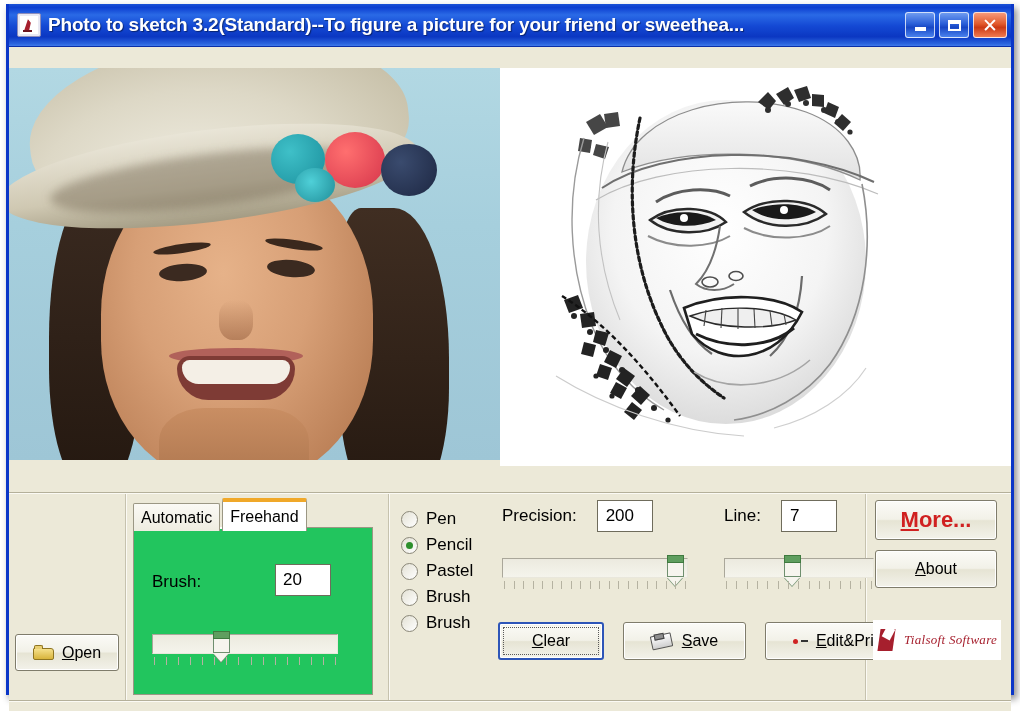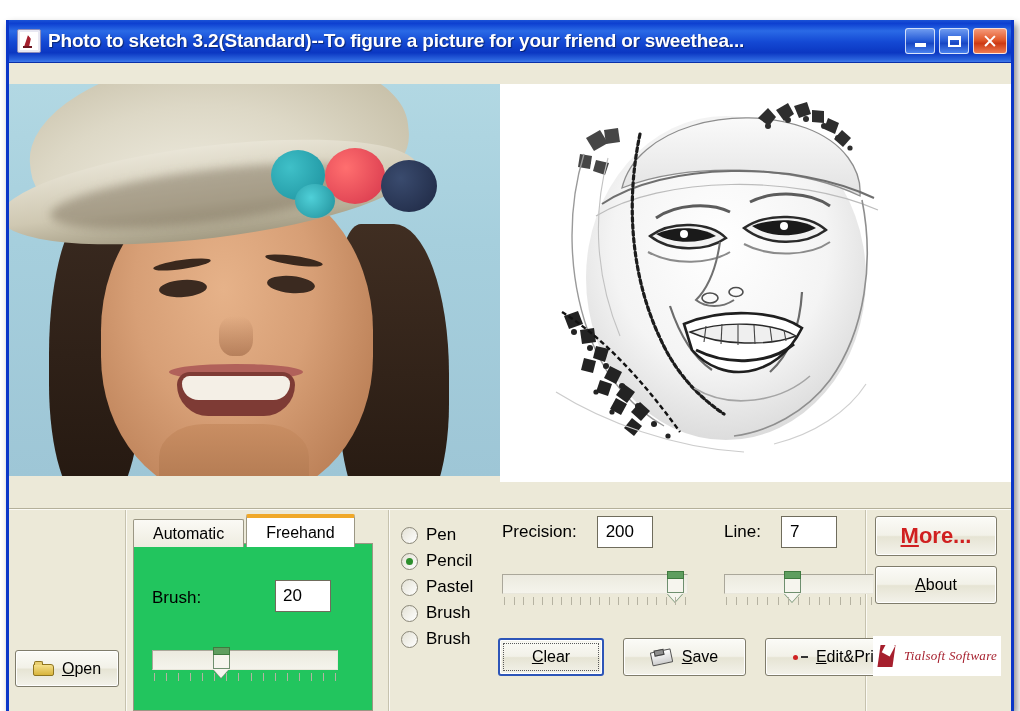--- a/index.html
+++ b/index.html
@@ -1,20 +1,20 @@
 <!DOCTYPE html>
 <html><head>
 <meta charset="utf-8">
 <style>
   html,body{margin:0;padding:0;background:#ffffff;}
   body{width:1020px;height:711px;font-family:"Liberation Sans",sans-serif;overflow:hidden;}
 
   
   .window{
-    position:absolute;left:6px;top:20px;width:1008px;height:691px;
+    position:absolute;left:6px;top:4px;width:1008px;height:691px;
     background:#ece9d8;
     border:3px solid #0a36c8;
     border-top:none;
     box-sizing:border-box;
     box-shadow:3px 4px 7px rgba(0,0,0,.45);
   }
   .titlebar{
     position:relative;height:43px;
     background:linear-gradient(to bottom,#1b53d6 0%,#0d3fd0 8%,#2a6ae6 26%,#1449d4 52%,#0b37c2 78%,#2a63dd 94%,#3f79ea 100%);
     border-bottom:1px solid #0a2fa8;
@@ -121,21 +121,21 @@
     background:#8f8f8f;border:1px solid #444;box-sizing:border-box;
   }
   .ico-print{width:16px;height:14px;position:relative;flex:0 0 auto;display:flex;align-items:center;gap:3px;}
   .dot-red{width:5px;height:5px;border-radius:50%;background:#cf2222;display:inline-block;}
   .dash-dk{width:7px;height:2px;background:#333;display:inline-block;}
 
   
   .col-tabs{position:absolute;left:116px;top:28px;width:263px;height:206px;}
   .tabstrip{position:absolute;left:8px;top:4px;display:flex;align-items:flex-end;height:33px;z-index:3;}
   .tab{
-    height:28px;padding:0 19px;font-size:16px;color:#000;
+    height:28px;padding:0 7px;font-size:16px;color:#000;
     display:flex;align-items:center;justify-content:center;box-sizing:border-box;
     border:1px solid #9b9784;border-bottom:none;
     background:linear-gradient(to bottom,#fbfaf5,#eeece0);
     border-radius:2px 2px 0 0;margin-right:2px;cursor:default;
   }
   .tab.active{
     height:33px;background:#ffffff;border-color:#9b9784;
     border-top:4px solid #f0a829;font-weight:normal;z-index:4;position:relative;
   }
   .tabpane{

